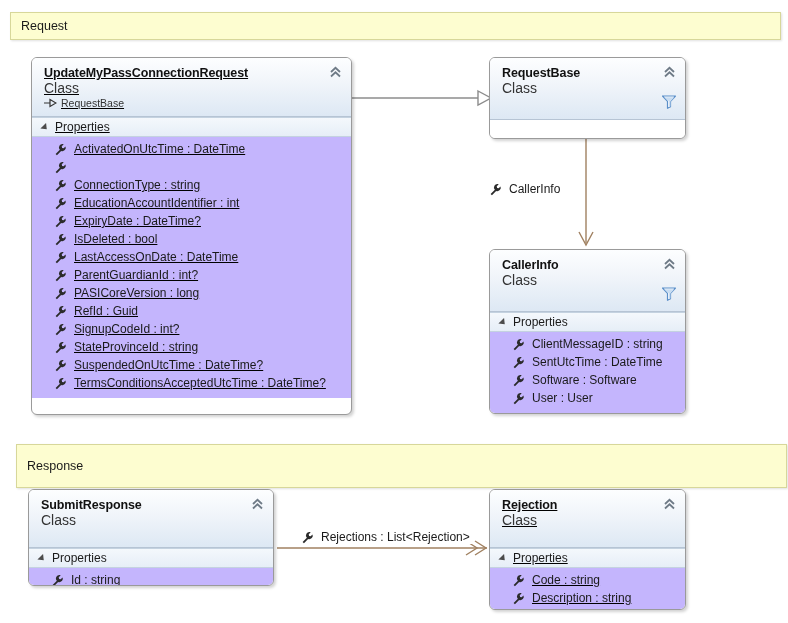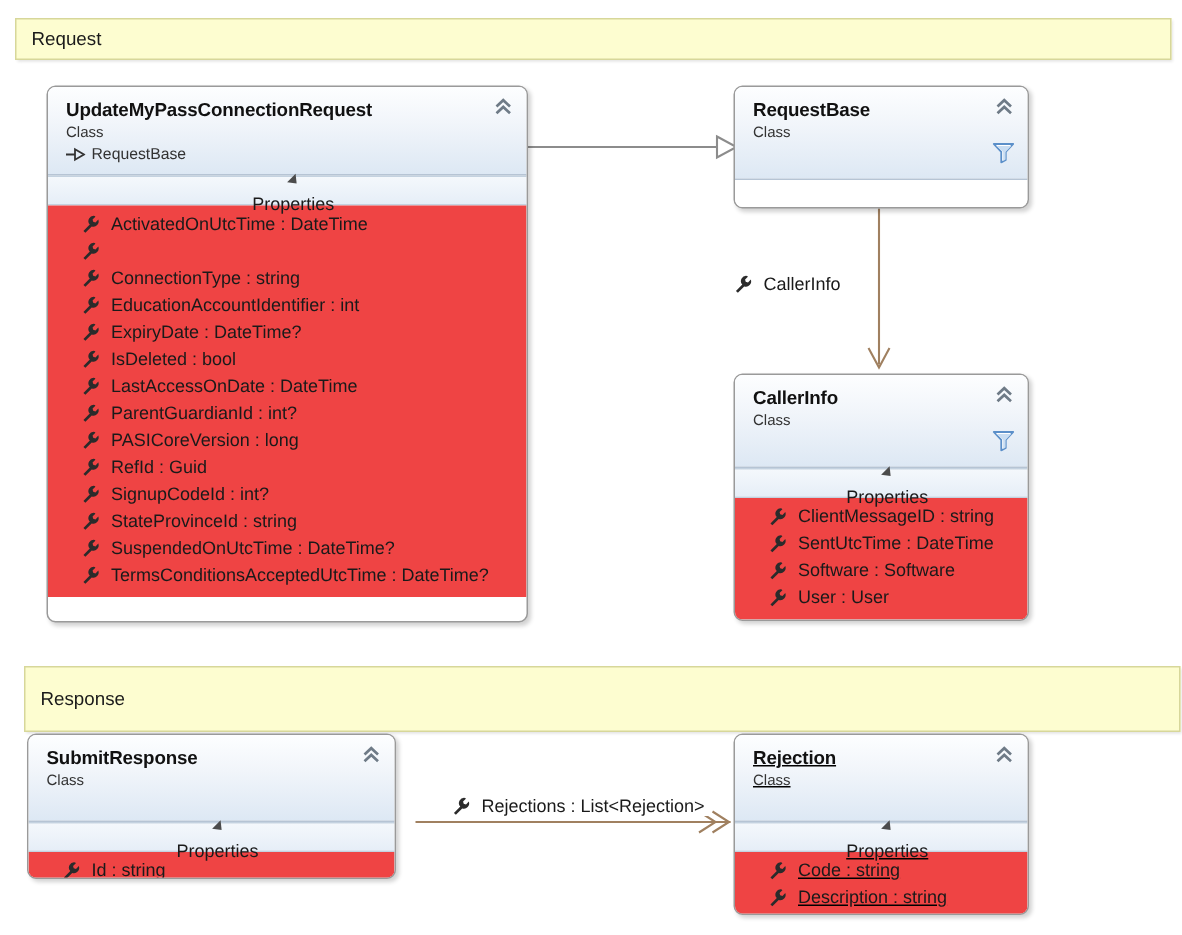--- a/index.html
+++ b/index.html
@@ -56,21 +56,21 @@
   }
   .cls-name {
     font-size: 12.5px;
     font-weight: bold;
     color: #111111;
     line-height: 15px;
     letter-spacing: -0.1px;
     white-space: nowrap;
   }
   .cls-stereo {
-    font-size: 10px;
+    font-size: 14px;
     color: #333333;
     line-height: 13px;
     margin-top: 1px;
   }
   .cls-base {
     font-size: 10.5px;
     color: #333333;
     line-height: 14px;
     margin-top: 1px;
     display: flex;
@@ -98,39 +98,38 @@
   .section-bar {
     box-sizing: border-box;
     background: linear-gradient(to bottom, #f4f8fc 0%, #e6eef7 100%);
     border-top: 1px solid #c4d2e0;
     border-bottom: 1px solid #c4d2e0;
     height: 20px;
     display: flex;
     align-items: center;
     padding-left: 8px;
     gap: 6px;
-    flex-direction: column;
   }
   .section-label {
     font-size: 12px;
     color: #1a1a1a;
     white-space: nowrap;
   }
   .tri-down {
     width: 0; height: 0;
     border-left: 4px solid transparent;
     border-right: 4px solid transparent;
     border-top: 5px solid #4c4c4c;
     transform: rotate(-45deg);
     margin-left: 1px;
   }
 
   .members {
     padding: 3px 0 6px 0;
-    background: #ef4444;
+    background: #c4b5fd;
   }
   .member {
     display: flex;
     align-items: center;
     gap: 7px;
     height: 18px;
     padding-left: 22px;
     white-space: nowrap;
   }
   .member-text {
@@ -188,21 +187,21 @@
       <line x1="277" y1="548" x2="487" y2="548" stroke="#a08060" stroke-width="1.4"></line>
       <polyline points="466,541 477,548 466,555" fill="none" stroke="#a08060" stroke-width="1.4"></polyline>
       <polyline points="475,541 486,548 475,555" fill="none" stroke="#a08060" stroke-width="1.4"></polyline>
     </g>
   </svg>
 
   <div class="band" style="left:10px; top:12px; width:771px; height:28px;">
     <span class="band-label">Request</span>
   </div>
 
-  <div class="cls" style="left:31px; top:57px; width:321px; height:358px;">
+  <div class="cls" style="left:31px; top:57px; width:321px; height:358px;text-decoration:underline;">
     <div class="cls-header">
       <div class="cls-name">UpdateMyPassConnectionRequest</div>
       <div class="cls-stereo">Class</div>
       <div class="cls-base">
         <svg width="13" height="10" viewBox="0 0 13 10">
           <line x1="0" y1="5" x2="6" y2="5" stroke="#333" stroke-width="1.2"></line>
           <polygon points="6,1.5 12,5 6,8.5" fill="none" stroke="#333" stroke-width="1.2"></polygon>
         </svg>
         <span>RequestBase</span>
       </div>
@@ -377,21 +376,21 @@
     <svg class="wrench" width="13" height="13" viewBox="0 0 16 16">
         <path d="M11.2 1.2a4.3 4.3 0 0 0-4 7.1L2 13.5 3.6 15l5.2-5.2a4.3 4.3 0 0 0 5.4-5.6l-2.3 2.3-1.9-.5-.5-1.9 2.3-2.3a4.4 4.4 0 0 0-.6-.6z" fill="#2b2b2b"></path>
       </svg>
     <span>CallerInfo</span>
   </div>
 
   <div class="band" style="left:16px; top:444px; width:771px; height:44px;">
     <span class="band-label">Response</span>
   </div>
 
-  <div class="cls" style="left:18px; top:489px; width:246px; height:97px;">
+  <div class="cls" style="left:28px; top:489px; width:246px; height:97px;">
     <div class="cls-header" style="height:58px; padding-bottom:0;">
       <div class="cls-name">SubmitResponse</div>
       <div class="cls-stereo">Class</div>
       <div class="chevron-btn">
         <svg width="15" height="13" viewBox="0 0 15 13">
           <polyline points="3,6 7.5,1.8 12,6" fill="none" stroke="#6f7b87" stroke-width="1.8"></polyline>
           <polyline points="3,10.5 7.5,6.3 12,10.5" fill="none" stroke="#6f7b87" stroke-width="1.8"></polyline>
         </svg>
       </div>
     </div>

